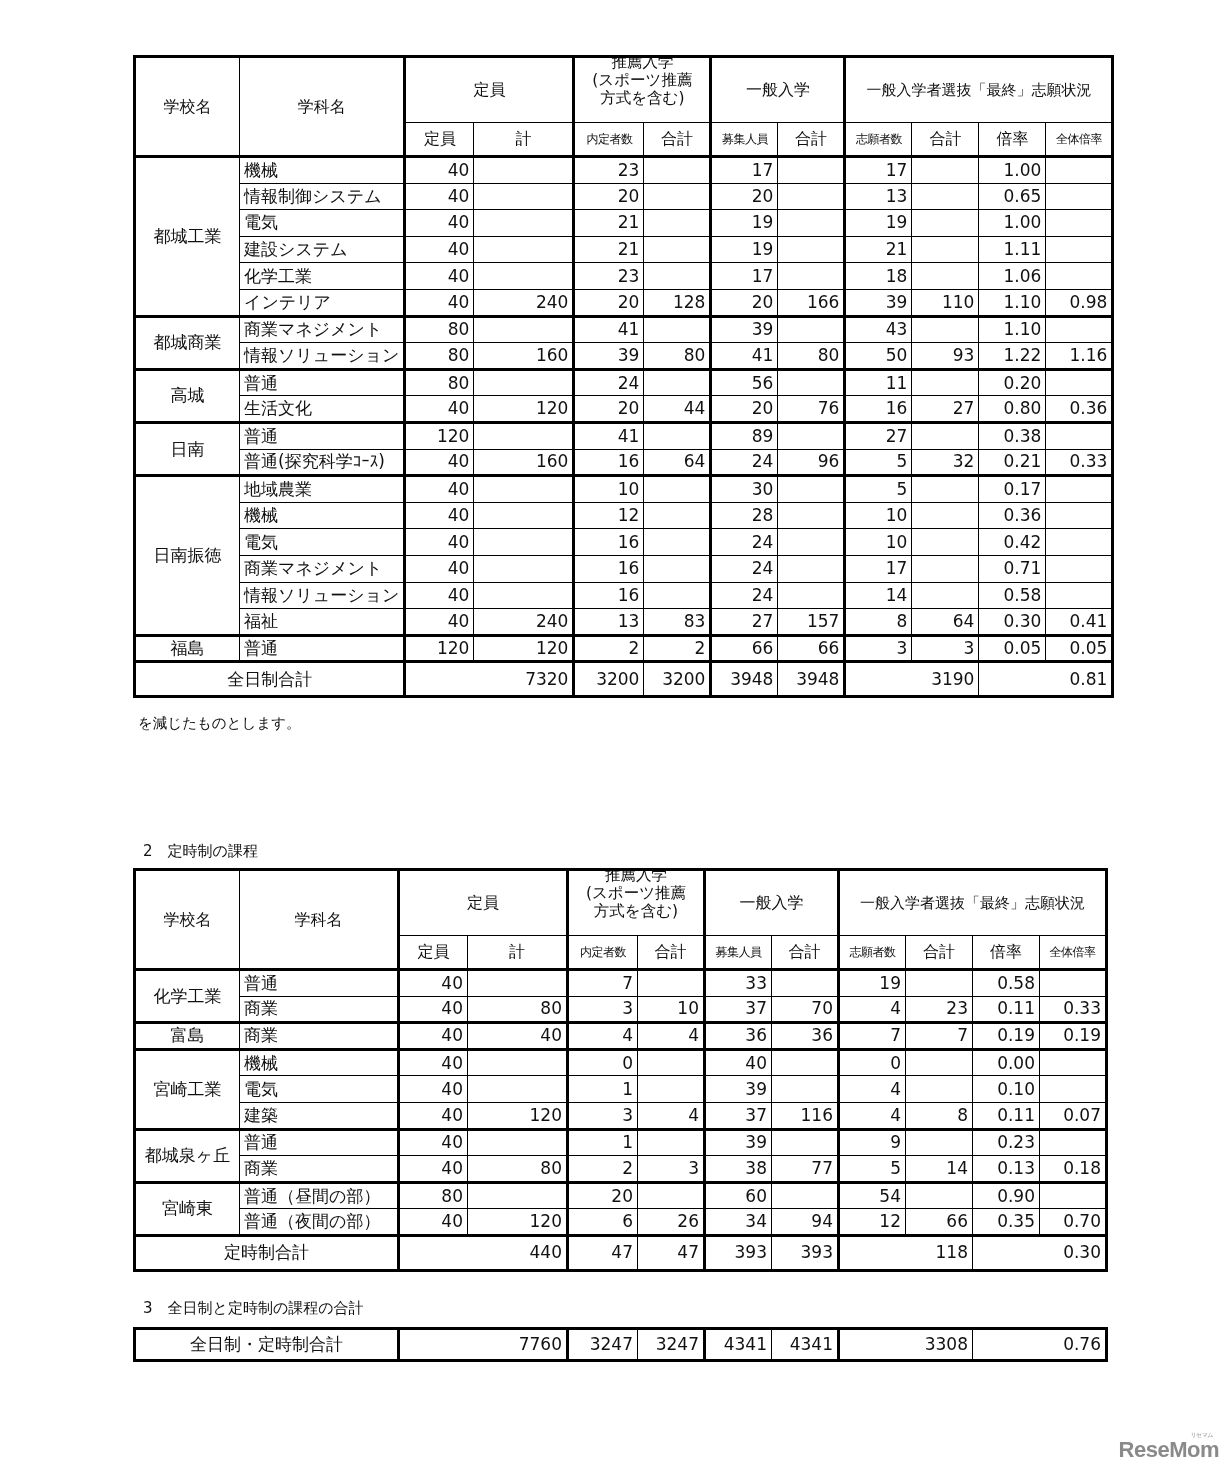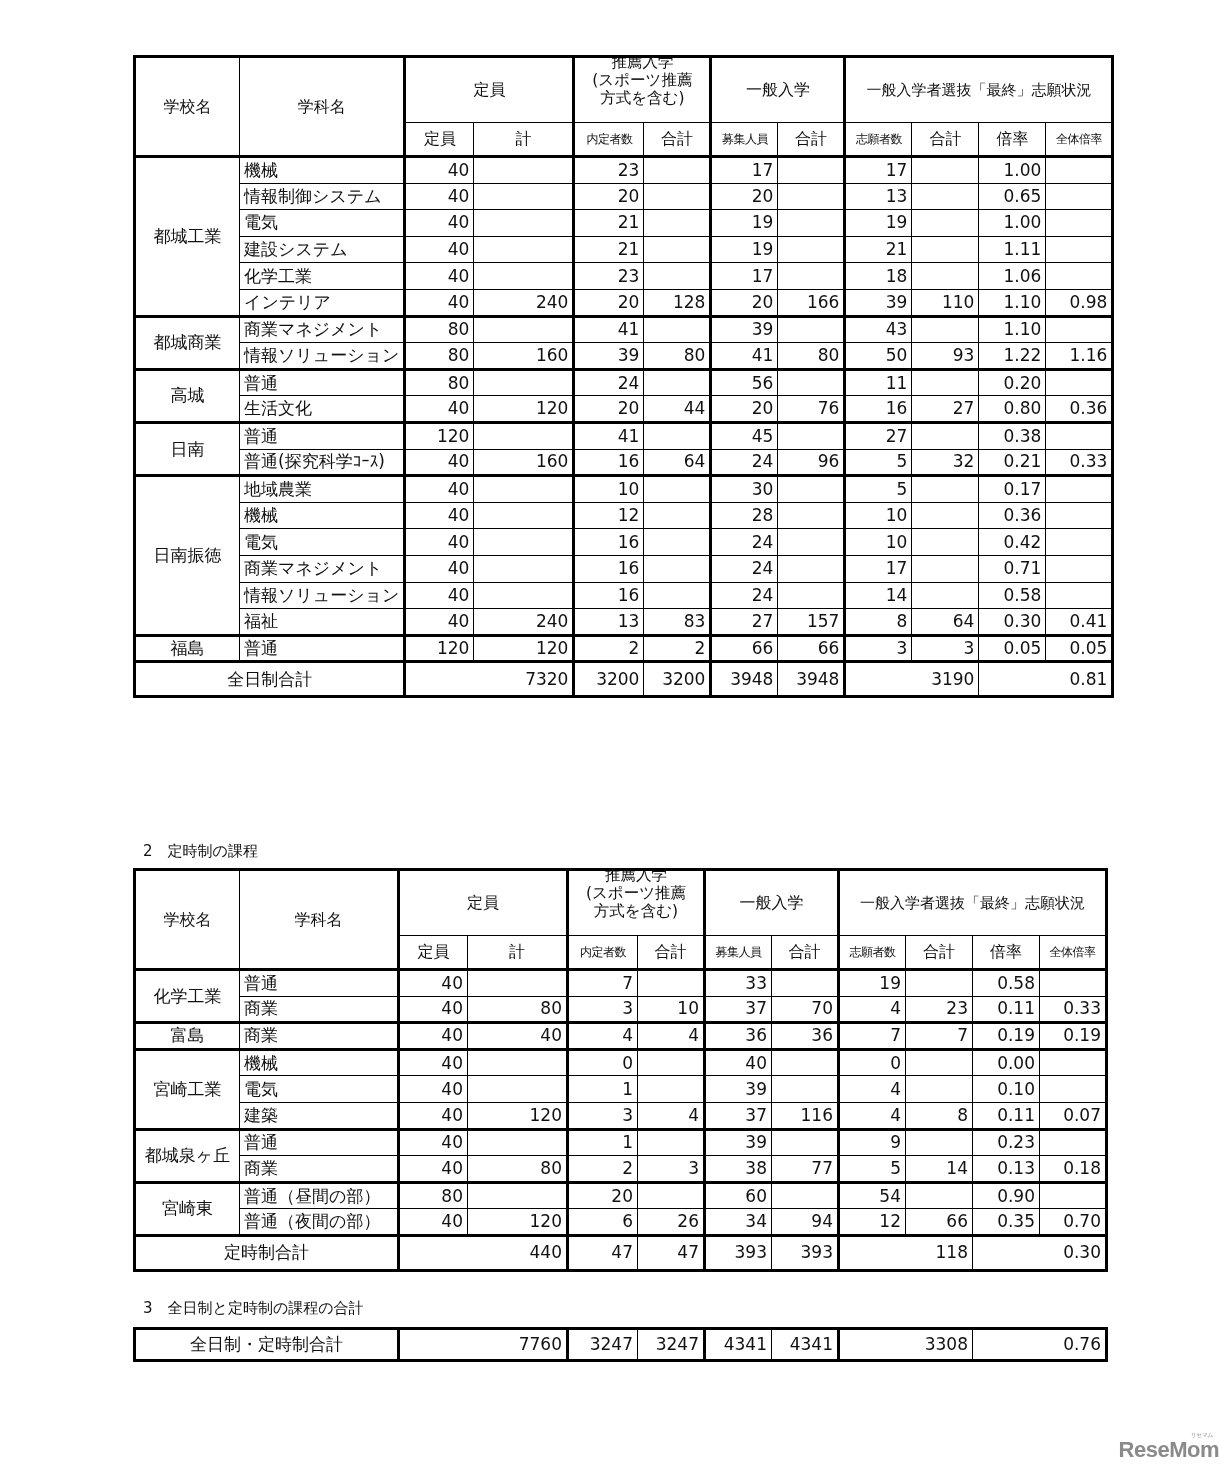--- a/index.html
+++ b/index.html
@@ -207,21 +207,21 @@
         <td class="num">0.80</td>
         <td class="num merge" style="border-bottom: 1.5px solid rgb(0, 0, 0);">0.36</td>
       </tr>
       <tr class="thick-top" style="height: 26.6px;">
         <td class="school" rowspan="2">日南</td>
         <td class="dept">普通</td>
         <td class="num thick-l">120</td>
         <td class="num merge" style="border-top: 3px solid rgb(0, 0, 0);"></td>
         <td class="num thick-l">41</td>
         <td class="num merge" style="border-top: 3px solid rgb(0, 0, 0);"></td>
-        <td class="num thick-l">45</td>
+        <td class="num thick-l">89</td>
         <td class="num merge" style="border-top: 3px solid rgb(0, 0, 0);"></td>
         <td class="num thick-l">27</td>
         <td class="num merge" style="border-top: 3px solid rgb(0, 0, 0);"></td>
         <td class="num">0.38</td>
         <td class="num merge" style="border-top: 3px solid rgb(0, 0, 0);"></td>
       </tr>
       <tr style="height: 26.6px;">
         <td class="dept">普通(探究科学ｺｰｽ)</td>
         <td class="num thick-l">40</td>
         <td class="num merge" style="border-bottom: 1.5px solid rgb(0, 0, 0);">160</td>
@@ -337,20 +337,21 @@
         <td class="num">3948</td>
         <td class="num thick-l" style="border-right: none;"></td>
         <td class="num" style="border-left: none;">3190</td>
         <td class="num" style="border-right: none;"></td>
         <td class="num" style="border-left: none;">0.81</td>
       </tr>
     </tbody>
 </table>
 
 <div class="note" style="top:711px;">
+  <div>を減じたものとします。</div>
 </div>
 
 <div class="section-title" style="top:842px;">2　定時制の課程</div>
 
 <table class="grid" id="t2" style="top:868px;">
   <colgroup>
     <col style="width:105px">
       <col style="width:159px">
       <col style="width:69px">
       <col style="width:100px">

